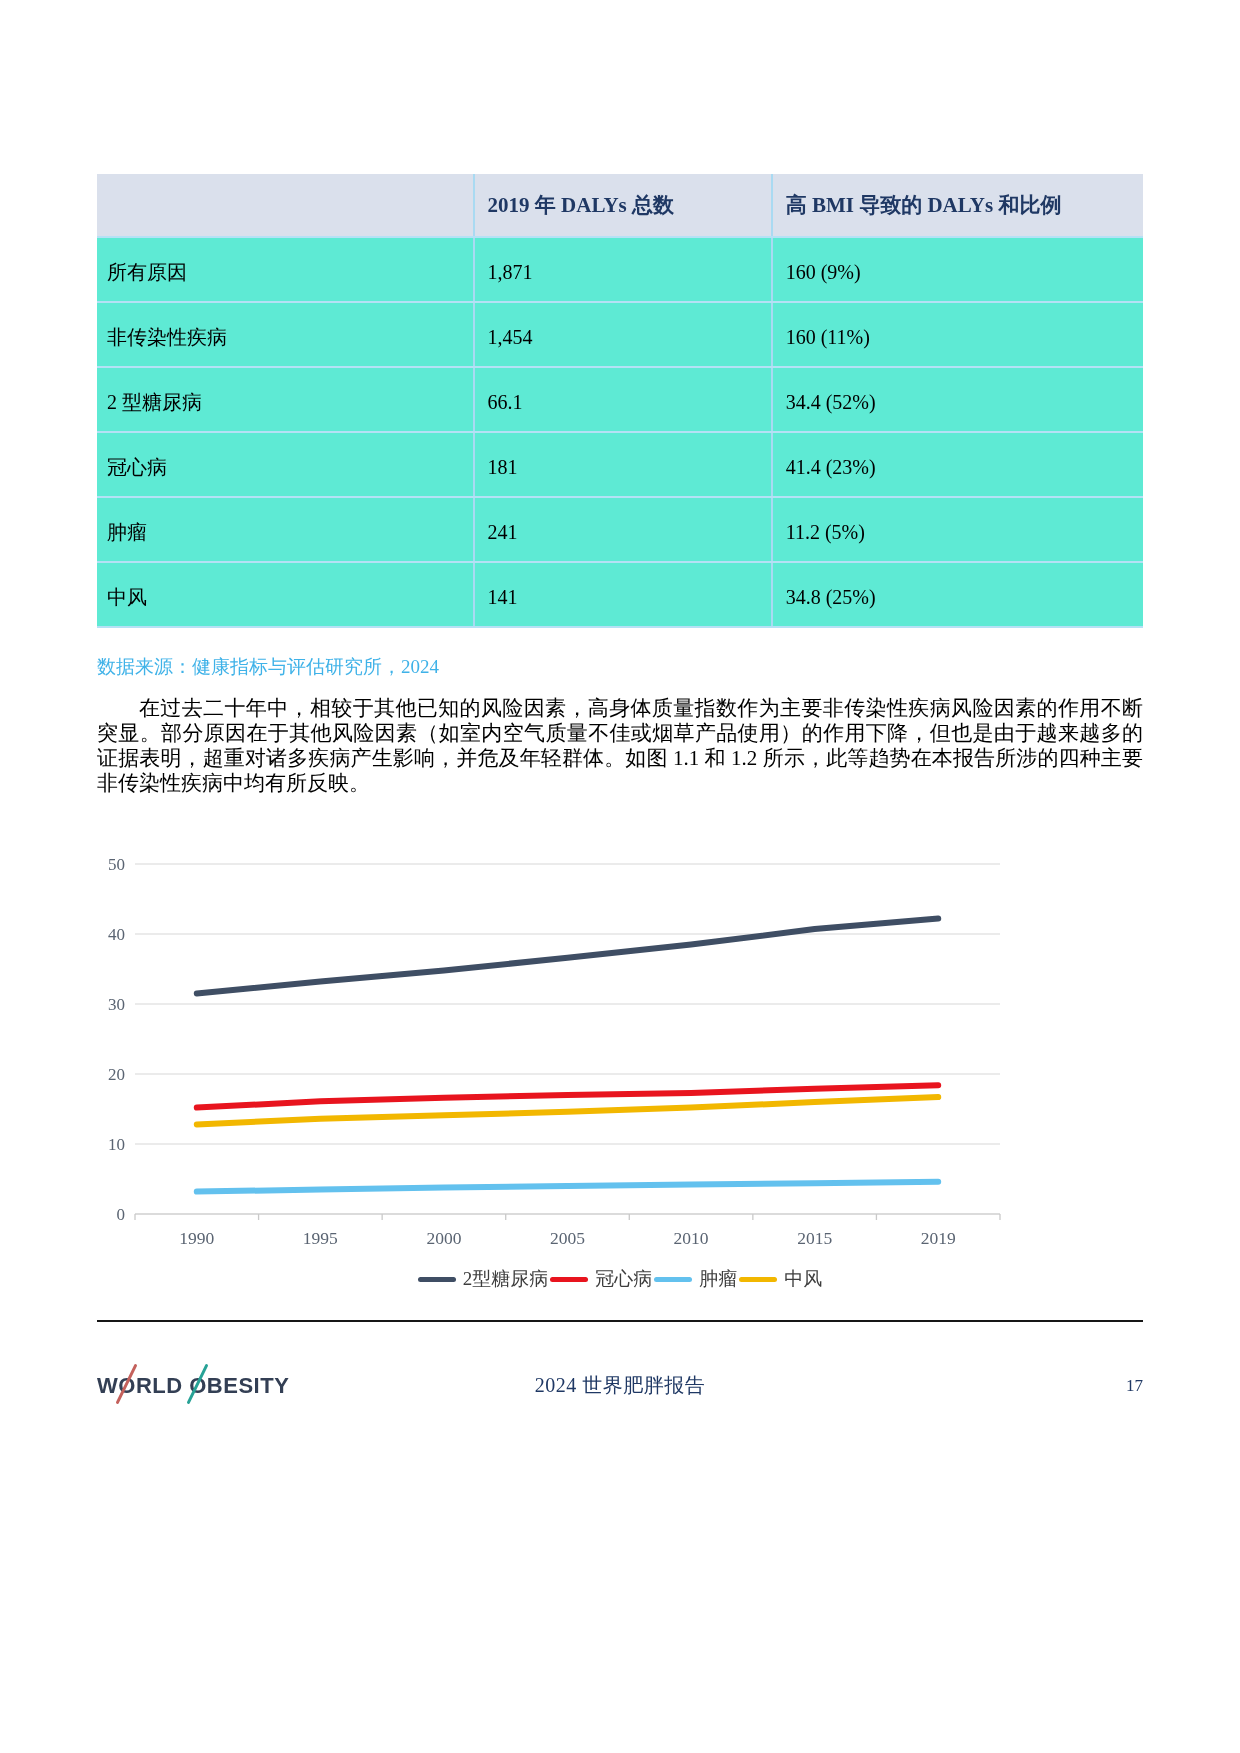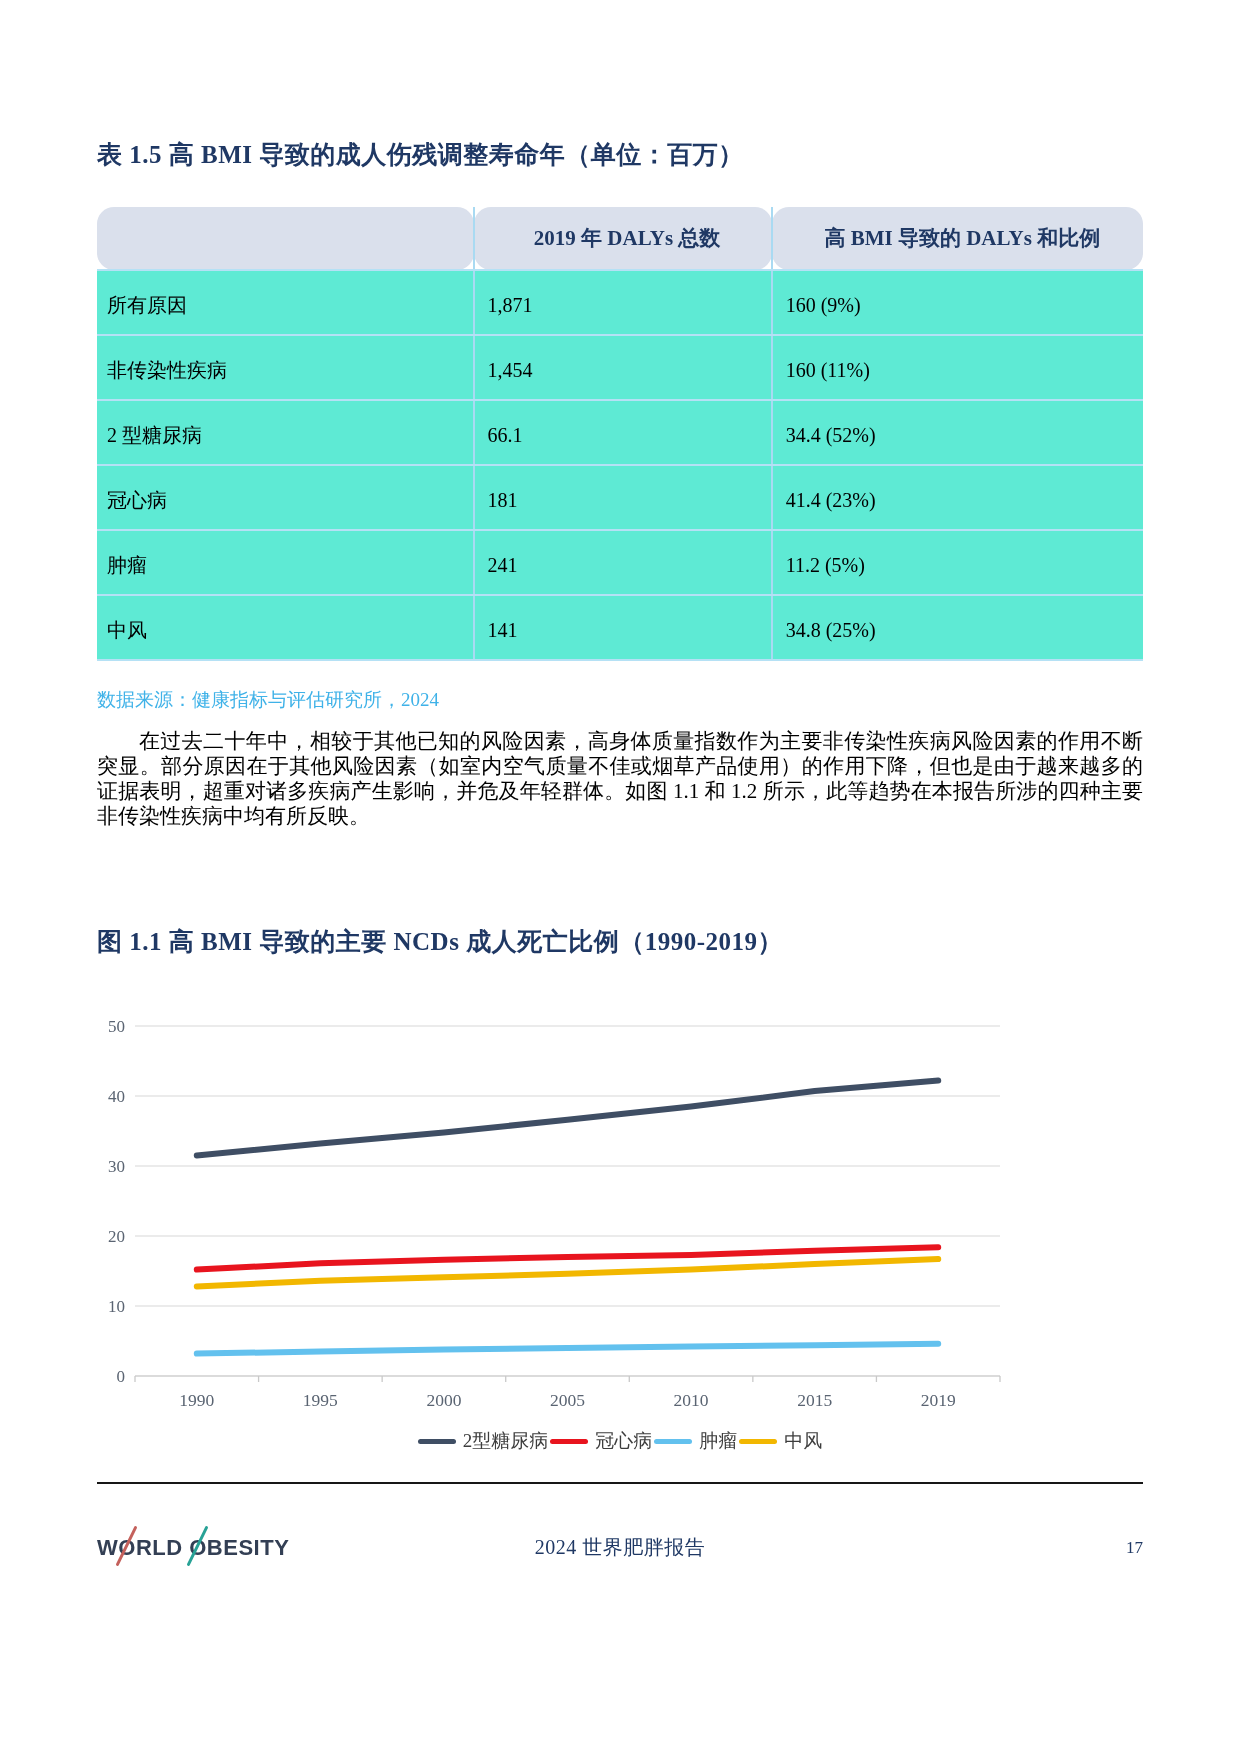--- a/index.html
+++ b/index.html
@@ -22,27 +22,26 @@
   
   table.data-table {
     width:100%;
     border-collapse:collapse;
     table-layout:fixed;
     margin-top:36px;
   }
   table.data-table th {
     background:var(--table-header-bg,#DAE0EC);
     height:62px;
-    text-align:center;
+    text-align:left;
     font-size:21px;
     font-weight:bold;
     color:var(--title-navy,#1F3864);
     padding:0 4px 0 13px;
     border-bottom:2px solid var(--table-hline,#B5E1F5);
-    border-radius:17px;
   }
   table.data-table td {
     height:58px;
     font-size:20px;
     color:#000;
     padding:5px 4px 0 13px;
     border-bottom:2px solid var(--table-hline,#B5E1F5);
     background:#5eead4;
   }
   table.data-table th:first-child,
@@ -130,21 +129,20 @@
     text-align:right;
     font-size:17px;
     color:var(--title-navy,#1F3864);
   }
 </style>
 </head>
 <body>
 
 <div class="page">
 
-  <h1 class="section-title">表 1.5 高 BMI 导致的成人伤残调整寿命年（单位：百万）</h1>
 
   <table class="data-table">
     <colgroup>
       <col style="width:36%">
       <col style="width:28.5%">
       <col style="width:35.5%">
     </colgroup>
     <thead>
       <tr>
         <th></th>
@@ -183,21 +181,20 @@
         <td>141</td>
         <td>34.8 (25%)</td>
       </tr>
     </tbody>
   </table>
 
   <p class="source">数据来源：健康指标与评估研究所，2024</p>
 
   <p class="body-text">在过去二十年中，相较于其他已知的风险因素，高身体质量指数作为主要非传染性疾病风险因素的作用不断突显。部分原因在于其他风险因素（如室内空气质量不佳或烟草产品使用）的作用下降，但也是由于越来越多的证据表明，超重对诸多疾病产生影响，并危及年轻群体。如图 1.1 和 1.2 所示，此等趋势在本报告所涉的四种主要非传染性疾病中均有所反映。</p>
 
-  <h1 class="section-title figure-title">图 1.1 高 BMI 导致的主要 NCDs 成人死亡比例（1990-2019）</h1>
 
   <div class="chart-wrap">
     <svg id="chart-svg" width="908" height="418" viewBox="0 0 908 418">
         <line x1="38" y1="378" x2="903" y2="378" stroke="#CFCFCF" stroke-width="1.3"></line>
         <text x="28" y="384" text-anchor="end" font-size="17" fill="#5A6472">0</text>
         <line x1="38" y1="308" x2="903" y2="308" stroke="#E4E4E4" stroke-width="1.3"></line>
         <text x="28" y="314" text-anchor="end" font-size="17" fill="#5A6472">10</text>
         <line x1="38" y1="238" x2="903" y2="238" stroke="#E4E4E4" stroke-width="1.3"></line>
         <text x="28" y="244" text-anchor="end" font-size="17" fill="#5A6472">20</text>
         <line x1="38" y1="168" x2="903" y2="168" stroke="#E4E4E4" stroke-width="1.3"></line>

